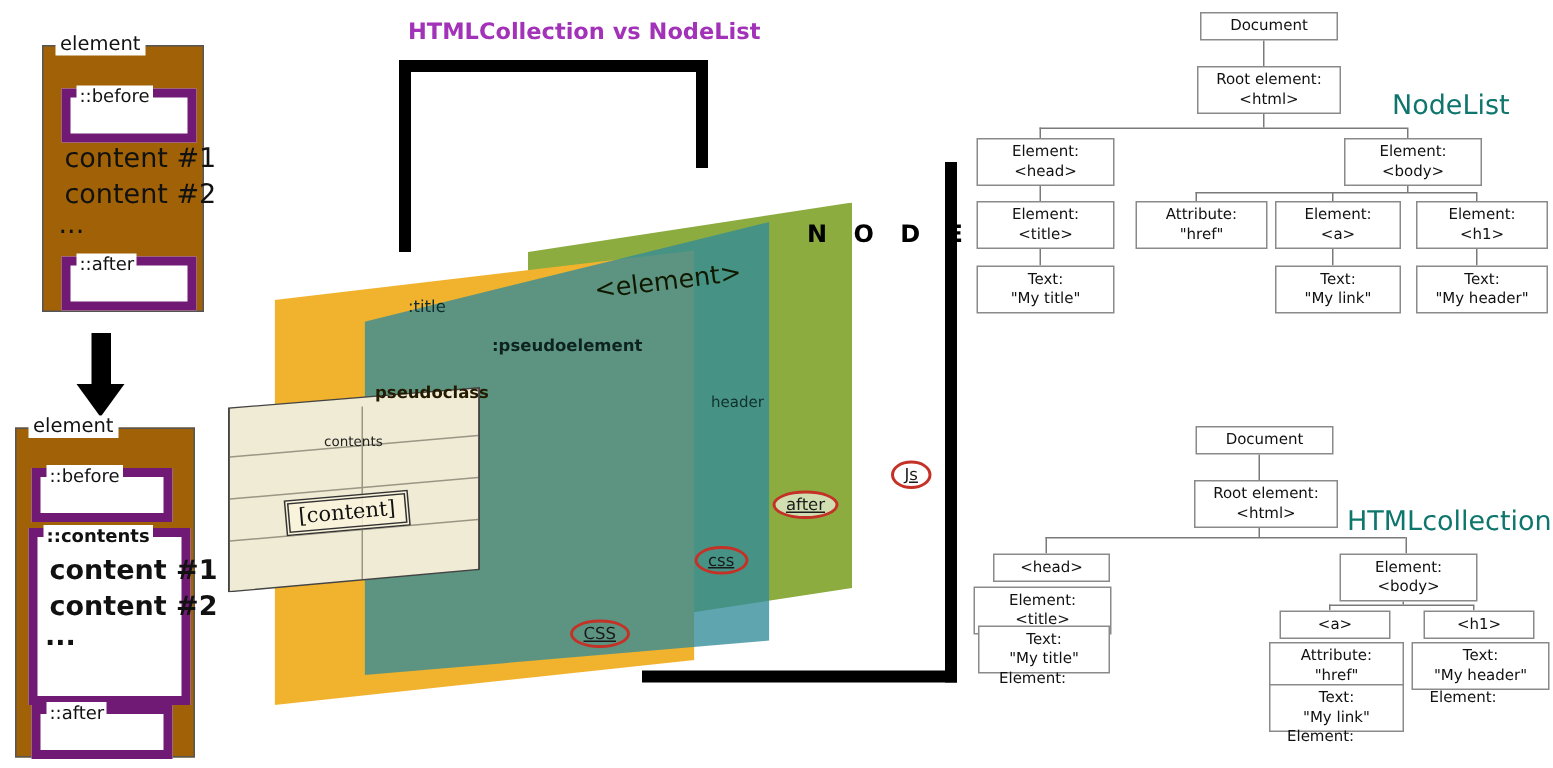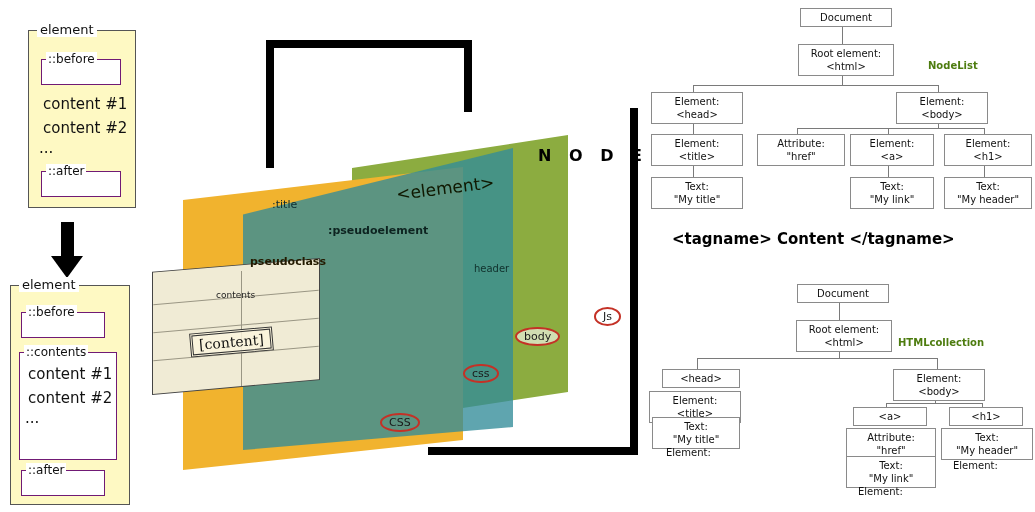--- a/index.html
+++ b/index.html
@@ -1,26 +1,26 @@
 <!DOCTYPE html>
 <html><head>
 <meta charset="utf-8">
 <style>
   html,body { margin:0; padding:0; background:#fff; }
   .canvas { position:relative; width:1035px; height:512px; background:#fff;
             font-family:"DejaVu Sans", sans-serif; color:#111; overflow:hidden; }
 
   
-  .fbox { position:absolute; border:1px solid #555; background:#fef9c3; }
+  .fbox { position:absolute; border:1px solid #555; background:#a16207; }
   .flabel { position:absolute; top:-9px; left:8px; background:#fff; padding:0 3px;
             font-size:13px; color:#111; white-space:nowrap; }
-  .minibox { position:absolute; border:1px solid #701a75; background:#fff; }
+  .minibox { position:absolute; border:6px solid #701a75; background:#fff; }
   .minilabel { position:absolute; top:-8px; left:4px; background:#fff; padding:0 2px;
                font-size:12px; white-space:nowrap; }
-  .citem { position:absolute; font-size:15px; white-space:nowrap; }
+  .citem { position:absolute; font-size:18px; white-space:nowrap; }
 
   
   .arrow-stem { position:absolute; background:#000; }
   .arrow-head { position:absolute; width:0; height:0;
                 border-left:16px solid transparent; border-right:16px solid transparent;
                 border-top:22px solid #000; }
 
   
   .frame { position:absolute; background:#000; z-index:1; }
 
@@ -36,32 +36,32 @@
                 clip-path:polygon(0 10%,100% 0,100% 89%,0 100%); z-index:5; }
   .plane-cream-inner { position:absolute; left:1px; top:1px; right:1px; bottom:1px;
                 background:rgba(250,244,221,0.95);
                 clip-path:polygon(0 10%,100% 0,100% 89%,0 100%); }
   .hatch-h { position:absolute; height:1px; background:#9a9684; width:100%; transform:rotate(-5deg); }
   .hatch-v { position:absolute; width:1px; background:#9a9684; }
 
   .plane-label { position:absolute; z-index:6; white-space:nowrap; }
   .redcircle { position:absolute; z-index:7; display:inline-block; border:2px solid #c43126;
                border-radius:50%; padding:1px 7px; font-size:11px; color:#1a1a1a;
-               white-space:nowrap; }
+               white-space:nowrap;text-decoration:underline; }
 
   .content-chip { position:absolute; z-index:6; border:3px double #333; padding:1px 6px;
                   font-family:"DejaVu Serif", serif; font-size:14px;
                   background:rgba(250,244,221,0.85); transform:rotate(-5deg); }
 
   
   .tbox { position:absolute; border:1px solid #8a8a8a; background:#fff; font-size:10px;
           line-height:1.3; text-align:center; padding:2px 3px; white-space:pre-line;
           color:#111; z-index:2; }
   .tfree { position:absolute; font-size:10px; color:#111; white-space:nowrap; z-index:2; }
-  .tlabel { position:absolute; font-weight:bold; font-size:10px; color:#4d7c0f; white-space:nowrap; }
+  .tlabel { position:absolute; font-weight:normal; font-size:18px; color:#0f766e; white-space:nowrap; }
   .vline { position:absolute; width:1px; background:#7a7a7a; z-index:1; }
   .hline { position:absolute; height:1px; background:#7a7a7a; z-index:1; }
 
   .main-title { position:absolute; left:272px; top:12px; font-weight:bold; font-size:15px;
                 color:#a232b8; white-space:nowrap; }
   .node-word { position:absolute; left:538px; top:146px; font-weight:bold; font-size:16px;
                letter-spacing:6px; color:#000; z-index:6; white-space:nowrap; }
   .caption { position:absolute; left:672px; top:230px; font-weight:bold; font-size:15px;
              color:#000; white-space:nowrap; }
 </style>
@@ -84,31 +84,32 @@
   </div>
 
   <div class="arrow-stem" style="left:61px;top:222px;width:13px;height:34px;"></div>
   <div class="arrow-head" style="left:51px;top:256px;"></div>
 
   <div class="fbox" style="left:10px;top:285px;width:118px;height:218px;">
     <span class="flabel">element</span>
     <div class="minibox" style="left:10px;top:26px;width:82px;height:24px;">
       <span class="minilabel">::before</span>
     </div>
-    <div class="minibox" style="left:8px;top:66px;width:96px;height:106px;">
+    <div class="minibox" style="left:8px;top:66px;width:96px;height:106px;font-weight:bold;">
       <span class="minilabel">::contents</span>
       <div class="citem" style="left:8px;top:12px;">content #1</div>
       <div class="citem" style="left:8px;top:36px;">content #2</div>
       <div class="citem" style="left:5px;top:56px;">...</div>
     </div>
     <div class="minibox" style="left:10px;top:184px;width:82px;height:24px;">
       <span class="minilabel">::after</span>
     </div>
   </div>
 
+  <div class="main-title">HTMLCollection vs NodeList</div>
 
   <div class="frame" style="left:266px;top:40px;width:8px;height:128px;"></div>
   <div class="frame" style="left:266px;top:40px;width:206px;height:8px;"></div>
   <div class="frame" style="left:464px;top:40px;width:8px;height:72px;"></div>
   <div class="frame" style="left:630px;top:108px;width:8px;height:347px;"></div>
   <div class="frame" style="left:428px;top:447px;width:210px;height:8px;"></div>
   <div class="node-word">N O D E</div>
 
   <div class="plane plane-green"></div>
   <div class="plane plane-yellow"></div>
@@ -125,21 +126,21 @@
   <div class="plane-label" style="left:396px;top:178px;font-size:17px;transform:rotate(-7deg);color:#101800;">&lt;element&gt;</div>
   <div class="plane-label" style="left:272px;top:198px;font-size:11px;color:#0d2c30;">:title</div>
   <div class="plane-label" style="left:328px;top:224px;font-size:11px;font-weight:bold;color:#0d2320;">:pseudoelement</div>
   <div class="plane-label" style="left:474px;top:263px;font-size:10px;color:#10302c;">header</div>
   <div class="plane-label" style="left:250px;top:255px;font-size:11px;font-weight:bold;color:#231a00;">pseudoclass</div>
   <div class="plane-label" style="left:216px;top:290px;font-size:9px;color:#222;">contents</div>
   <div class="content-chip" style="left:190px;top:330px;">[content]</div>
 
   <span class="redcircle" style="left:380px;top:413px;">CSS</span>
   <span class="redcircle" style="left:463px;top:364px;">css</span>
-  <span class="redcircle" style="left:515px;top:327px;background:rgba(255,255,255,0.6);">body</span>
+  <span class="redcircle" style="left:515px;top:327px;background:rgba(255,255,255,0.6);">after</span>
   <span class="redcircle" style="left:594px;top:307px;">Js</span>
 
   <div class="tlabel" style="left:928px;top:60px;">NodeList</div>
 
   <div class="tbox" style="left:800px;top:8px;width:84px;">Document</div>
   <div class="tbox" style="left:798px;top:44px;width:88px;">Root element:
 &lt;html&gt;</div>
   <div class="tbox" style="left:651px;top:92px;width:84px;">Element:
 &lt;head&gt;</div>
   <div class="tbox" style="left:896px;top:92px;width:84px;">Element:
@@ -167,21 +168,20 @@
   <div class="vline" style="left:693px;top:121px;height:13px;"></div>
   <div class="vline" style="left:938px;top:121px;height:7px;"></div>
   <div class="hline" style="left:797px;top:128px;width:187px;"></div>
   <div class="vline" style="left:797px;top:128px;height:6px;"></div>
   <div class="vline" style="left:888px;top:128px;height:6px;"></div>
   <div class="vline" style="left:984px;top:128px;height:6px;"></div>
   <div class="vline" style="left:693px;top:163px;height:14px;"></div>
   <div class="vline" style="left:888px;top:163px;height:14px;"></div>
   <div class="vline" style="left:984px;top:163px;height:14px;"></div>
 
-  <div class="caption">&lt;tagname&gt; Content &lt;/tagname&gt;</div>
 
   <div class="tlabel" style="left:898px;top:337px;">HTMLcollection</div>
 
   <div class="tbox" style="left:797px;top:284px;width:84px;">Document</div>
   <div class="tbox" style="left:796px;top:320px;width:88px;">Root element:
 &lt;html&gt;</div>
   <div class="tbox" style="left:662px;top:369px;width:70px;">&lt;head&gt;</div>
   <div class="tbox" style="left:893px;top:369px;width:84px;">Element:
 &lt;body&gt;</div>
   <div class="tbox" style="left:649px;top:391px;width:84px;">Element:

